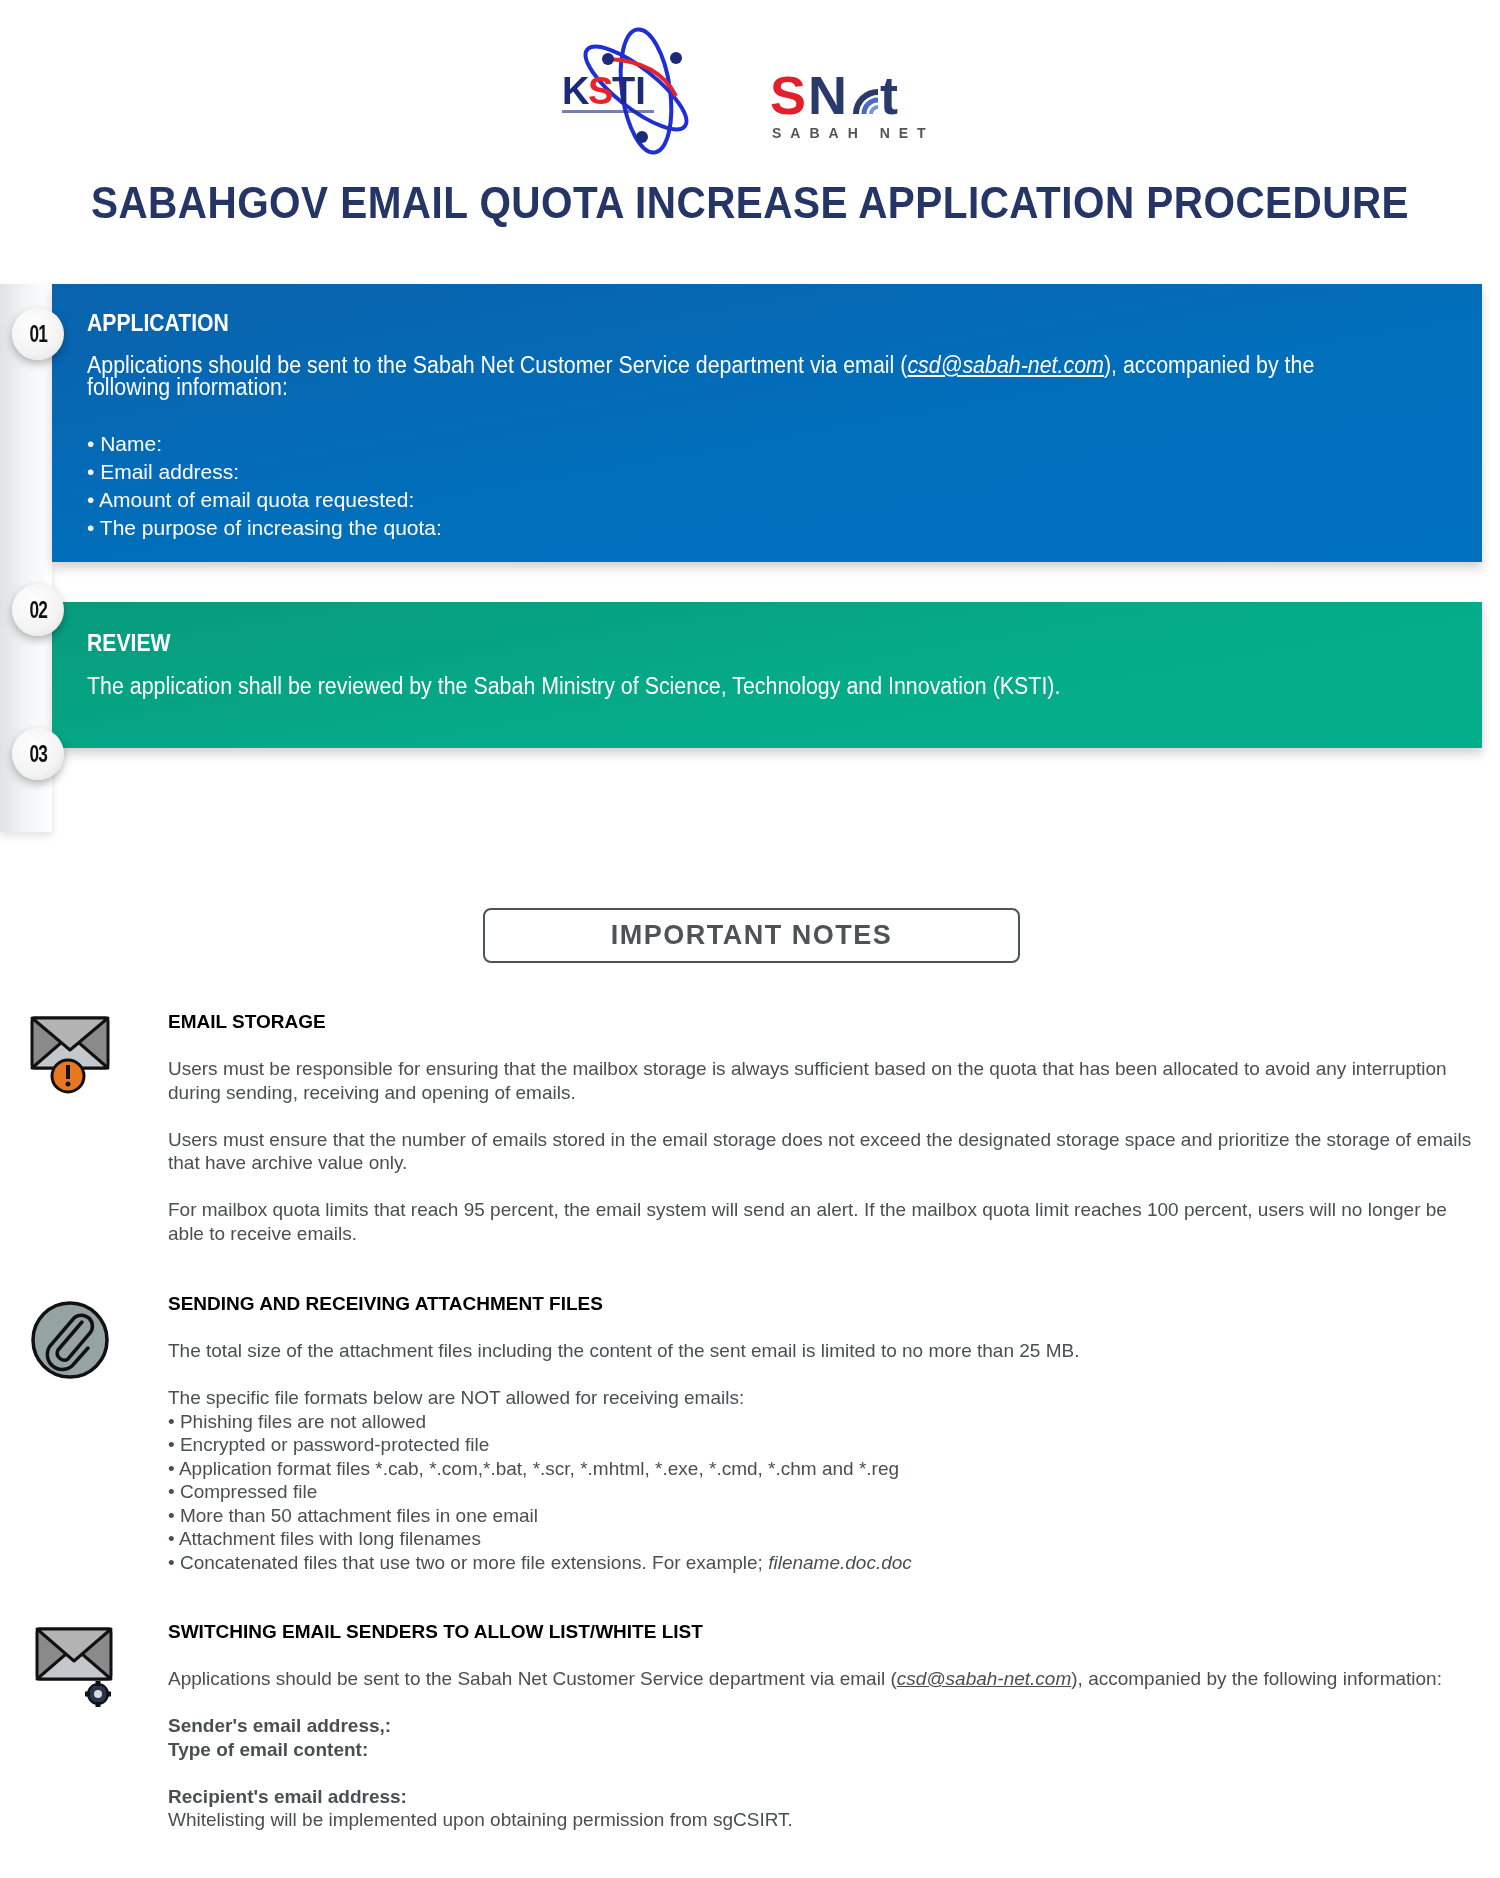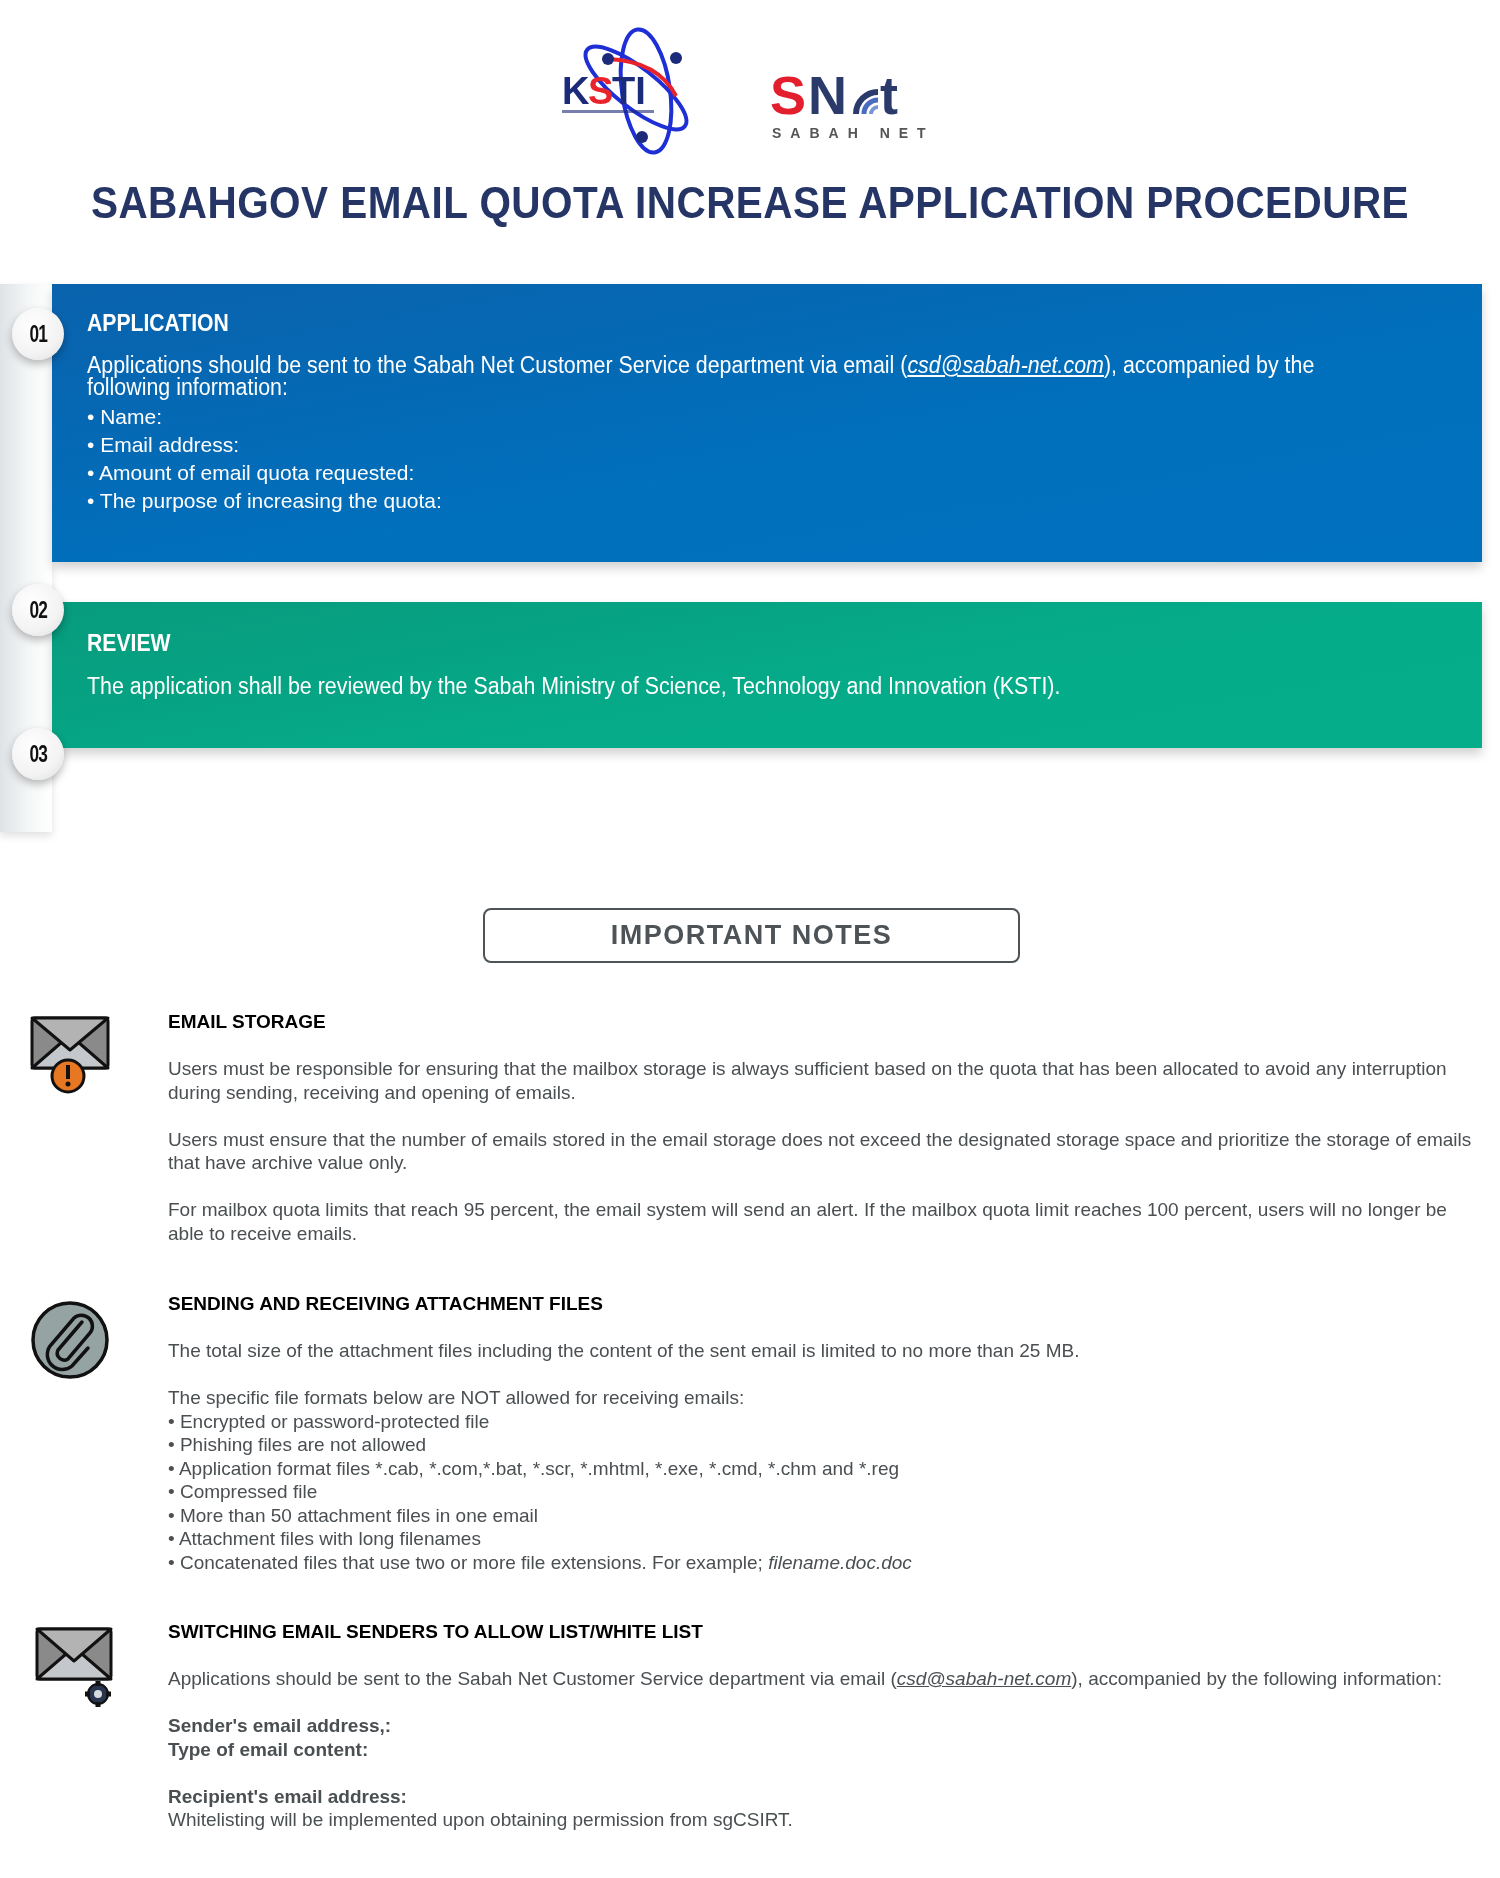--- a/index.html
+++ b/index.html
@@ -49,21 +49,21 @@
     position: absolute; left: 35px; font-weight: bold; font-size: 23px; color: #ffffff;
     transform-origin: left center; transform: scaleX(0.92);
   }
   .step-text {
     position: absolute; left: 35px; font-size: 23px; color: #ffffff; line-height: 22px;
     transform-origin: left top; transform: scaleX(0.93); white-space: nowrap;
   }
   .step-1 .step-title { top: 26px; }
   .step-1 .step-text { top: 70px; }
   .step-text .email-link { font-style: italic; text-decoration: underline; color: #ffffff; }
-  .bullets-1 { position: absolute; left: 35px; top: 119px; font-size: 21px; color: #fff; line-height: 28px; }
+  .bullets-1 { position: absolute; left: 35px; top: 146px; font-size: 21px; color: #fff; line-height: 28px; }
   .bullets-1 li { list-style: none; }
   .step-2 .step-title { top: 28px; }
   .step-2 .step-text { top: 70px; line-height: 28px; }
   .step-3 .step-title { top: 26px; }
   .step-3 .step-text { top: 70px; line-height: 28px; }
 
   
   .notes-heading {
     position: absolute; left: 483px; top: 908px; width: 537px; height: 55px;
     border: 2px solid #4d5356; border-radius: 8px;
@@ -171,22 +171,22 @@
 <div class="note note-2">
   <svg class="note-icon" width="84" height="84" viewBox="0 0 84 84" style="top:8px; left:30px;">
     <ellipse cx="40" cy="40" rx="37" ry="37" fill="#95a3a3" stroke="#111" stroke-width="3.5"></ellipse>
     <path d="M 52 22 L 28 50 A 7 7 0 0 0 38 59 L 60 33 A 11 11 0 0 0 44 18 L 20 46 A 15 15 0 0 0 42 66 L 58 48" fill="none" stroke="#111" stroke-width="3.5" stroke-linecap="round"></path>
   </svg>
   <div class="note-body">
     <div class="note-title">SENDING AND RECEIVING ATTACHMENT FILES</div>
     <p class="note-para">The total size of the attachment files including the content of the sent email is limited to no more than 25 MB.</p>
     <p>The specific file formats below are NOT allowed for receiving emails:</p>
     <ul class="note-list">
+      <li>Phishing files are not allowed</li>
       <li>Encrypted or password-protected file</li>
-      <li>Phishing files are not allowed</li>
       <li>Application format files *.cab, *.com,*.bat, *.scr, *.mhtml, *.exe, *.cmd, *.chm and *.reg</li>
       <li>Compressed file</li>
       <li>More than 50 attachment files in one email</li>
       <li>Attachment files with long filenames</li>
       <li><span>Concatenated files that use two or more file extensions. For example; </span><span class="italic">filename.doc.doc</span></li>
     </ul>
   </div>
 </div>
 
 <div class="note note-3">

